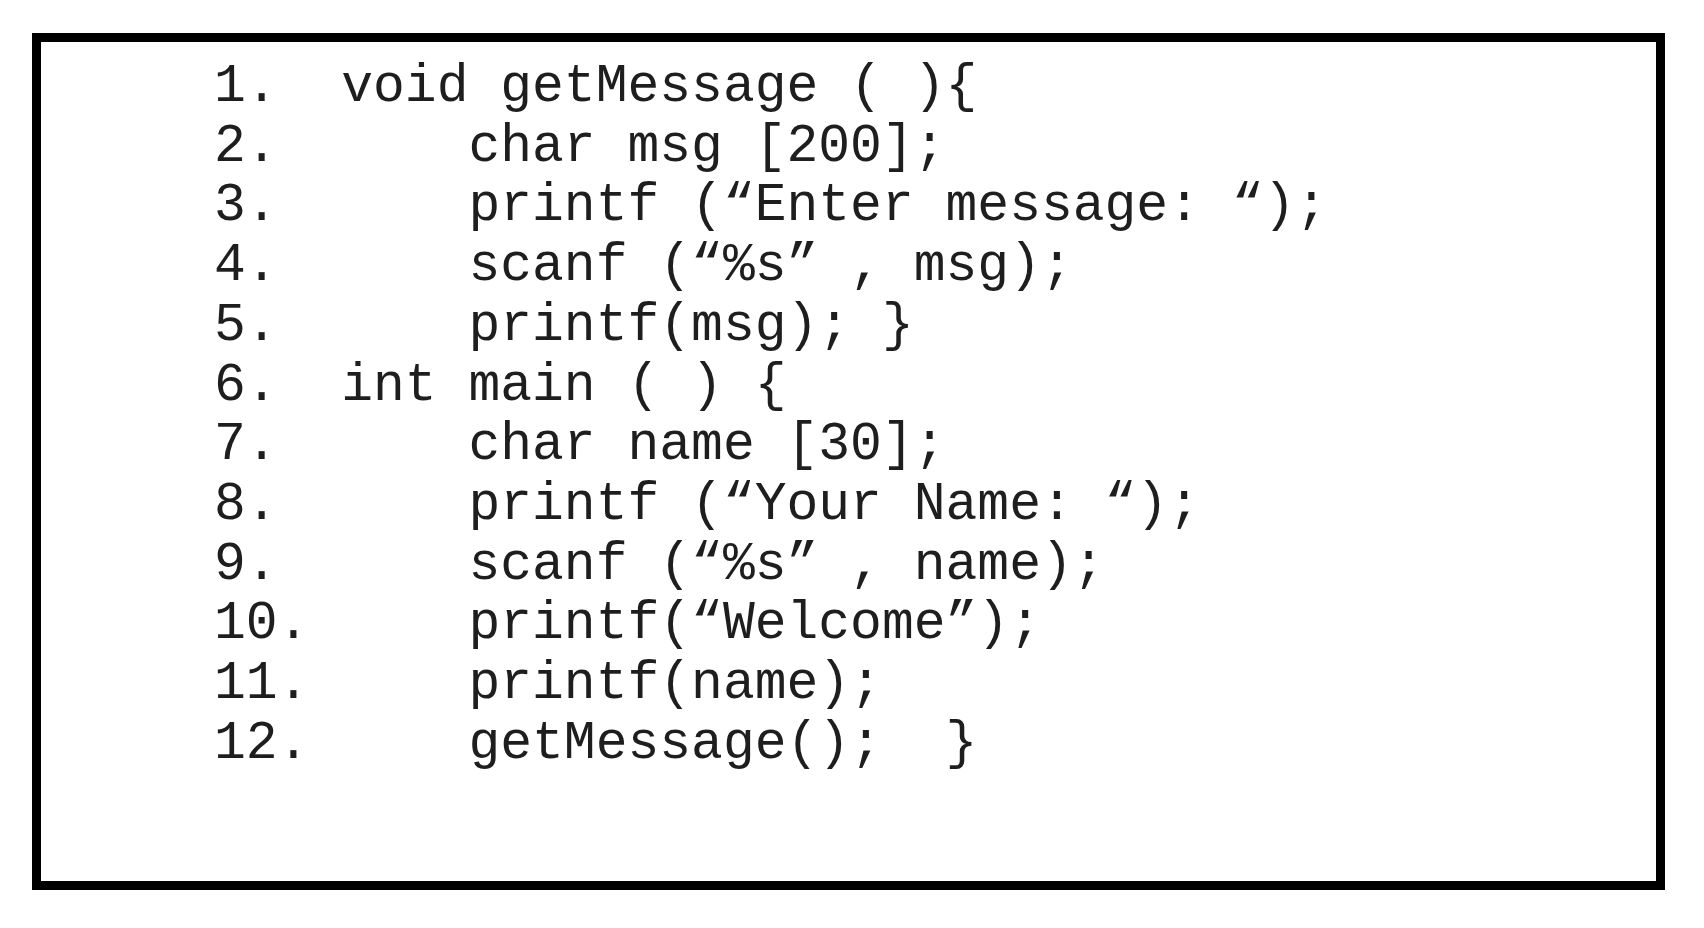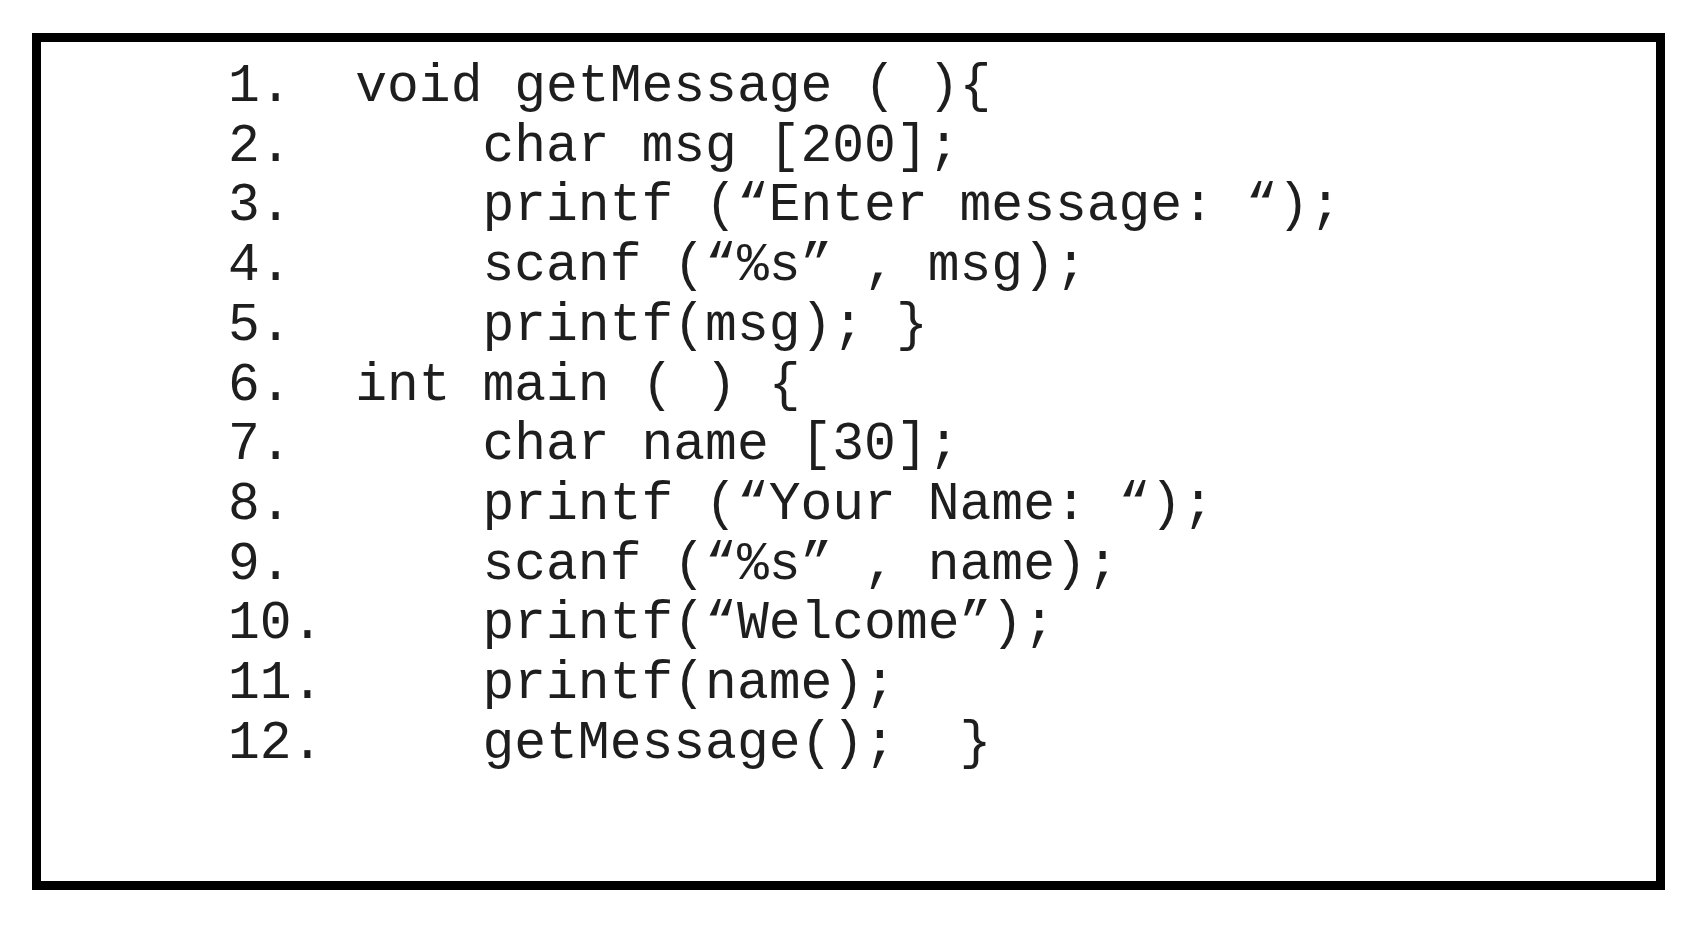--- a/index.html
+++ b/index.html
@@ -30,21 +30,20 @@
     top: 16px;
     margin: 0;
     font-family: "Liberation Mono", "DejaVu Sans Mono", monospace;
     font-size: 53px;
     line-height: 59.7px;
     color: #1e1e1e;
     white-space: pre;
   }
   .code-line {
     white-space: pre;
-    margin-left: 14px;
   }
 </style>
 </head>
 <body>
 
 <div class="code-frame">
   <pre class="code-listing" style="color: rgb(30, 30, 30);"><div class="code-line">1.  void getMessage ( ){</div><div class="code-line">2.      char msg [200];</div><div class="code-line">3.      printf (“Enter message: “);</div><div class="code-line">4.      scanf (“%s” , msg);</div><div class="code-line">5.      printf(msg); }</div><div class="code-line">6.  int main ( ) {</div><div class="code-line">7.      char name [30];</div><div class="code-line">8.      printf (“Your Name: “);</div><div class="code-line">9.      scanf (“%s” , name);</div><div class="code-line">10.     printf(“Welcome”);</div><div class="code-line">11.     printf(name);</div><div class="code-line">12.     getMessage();  }</div></pre>
 </div>
 
 </body></html>

